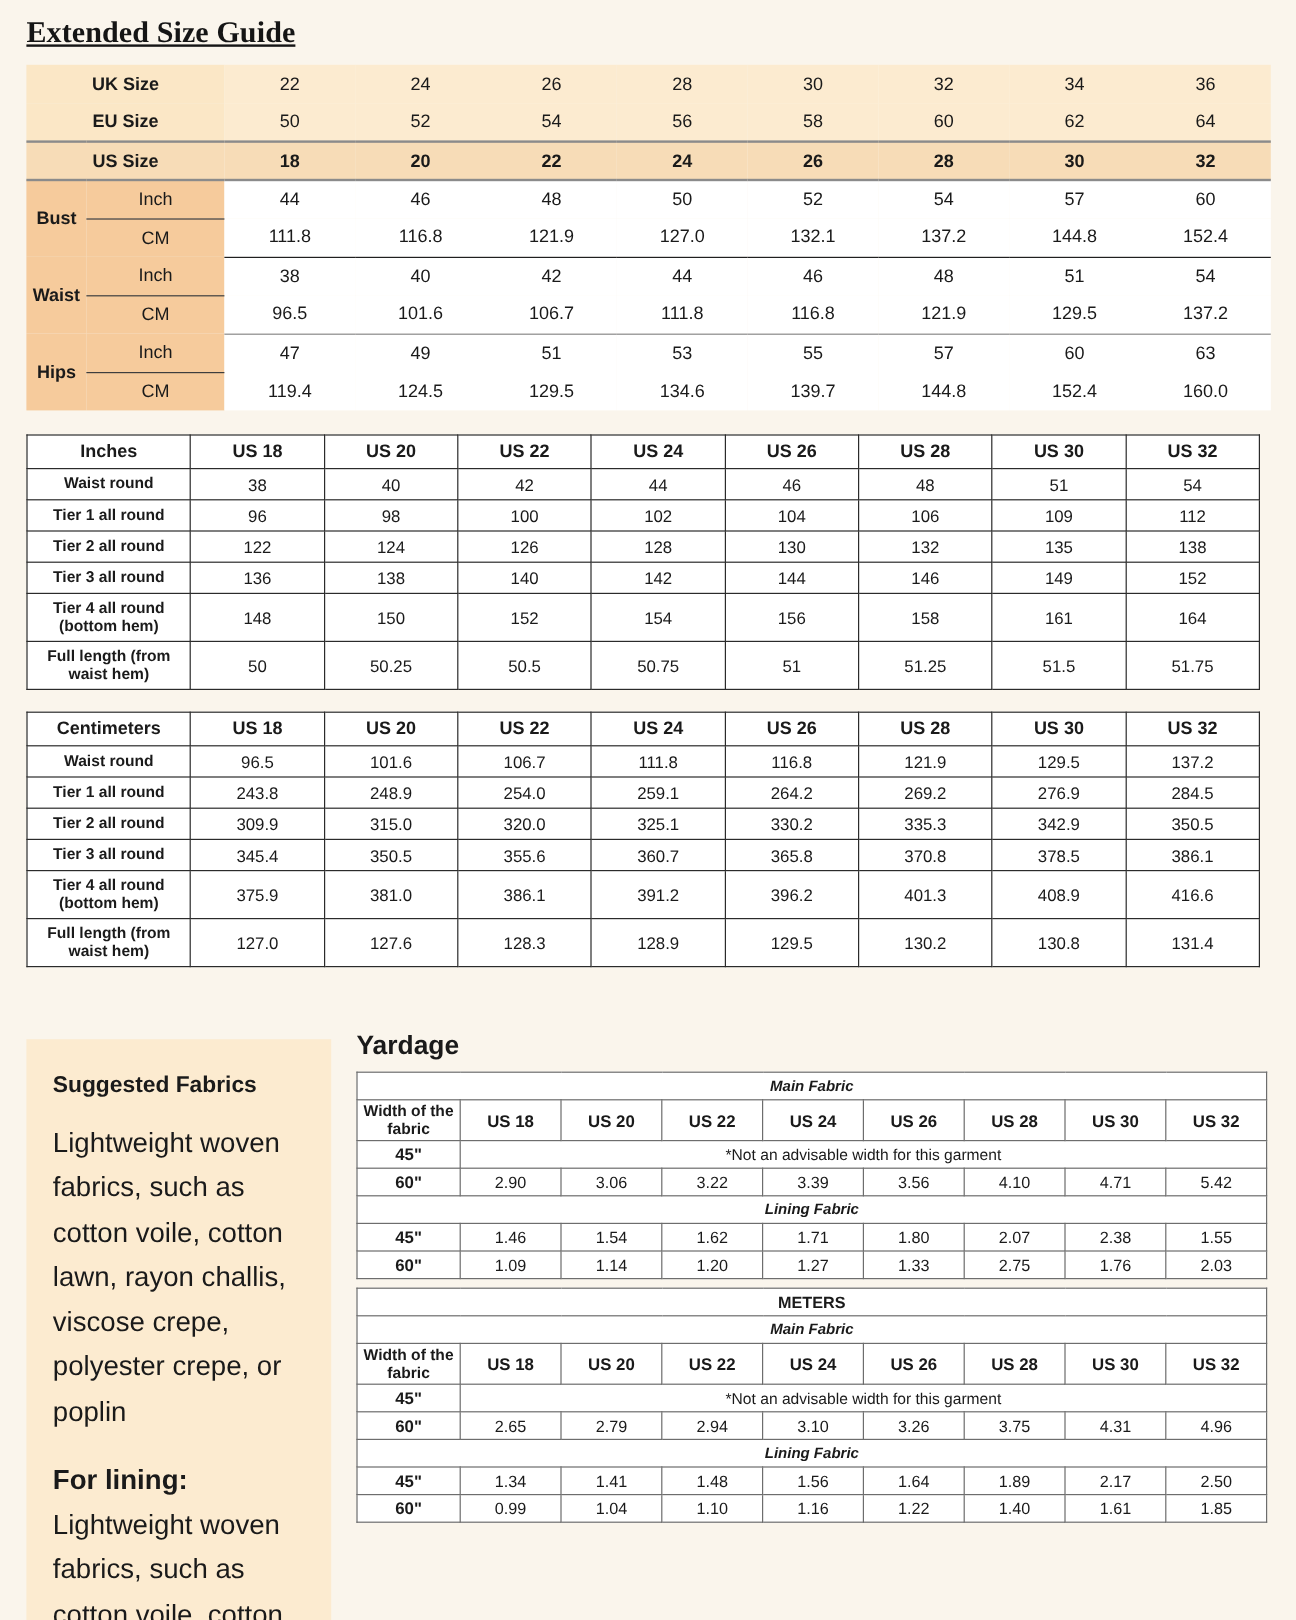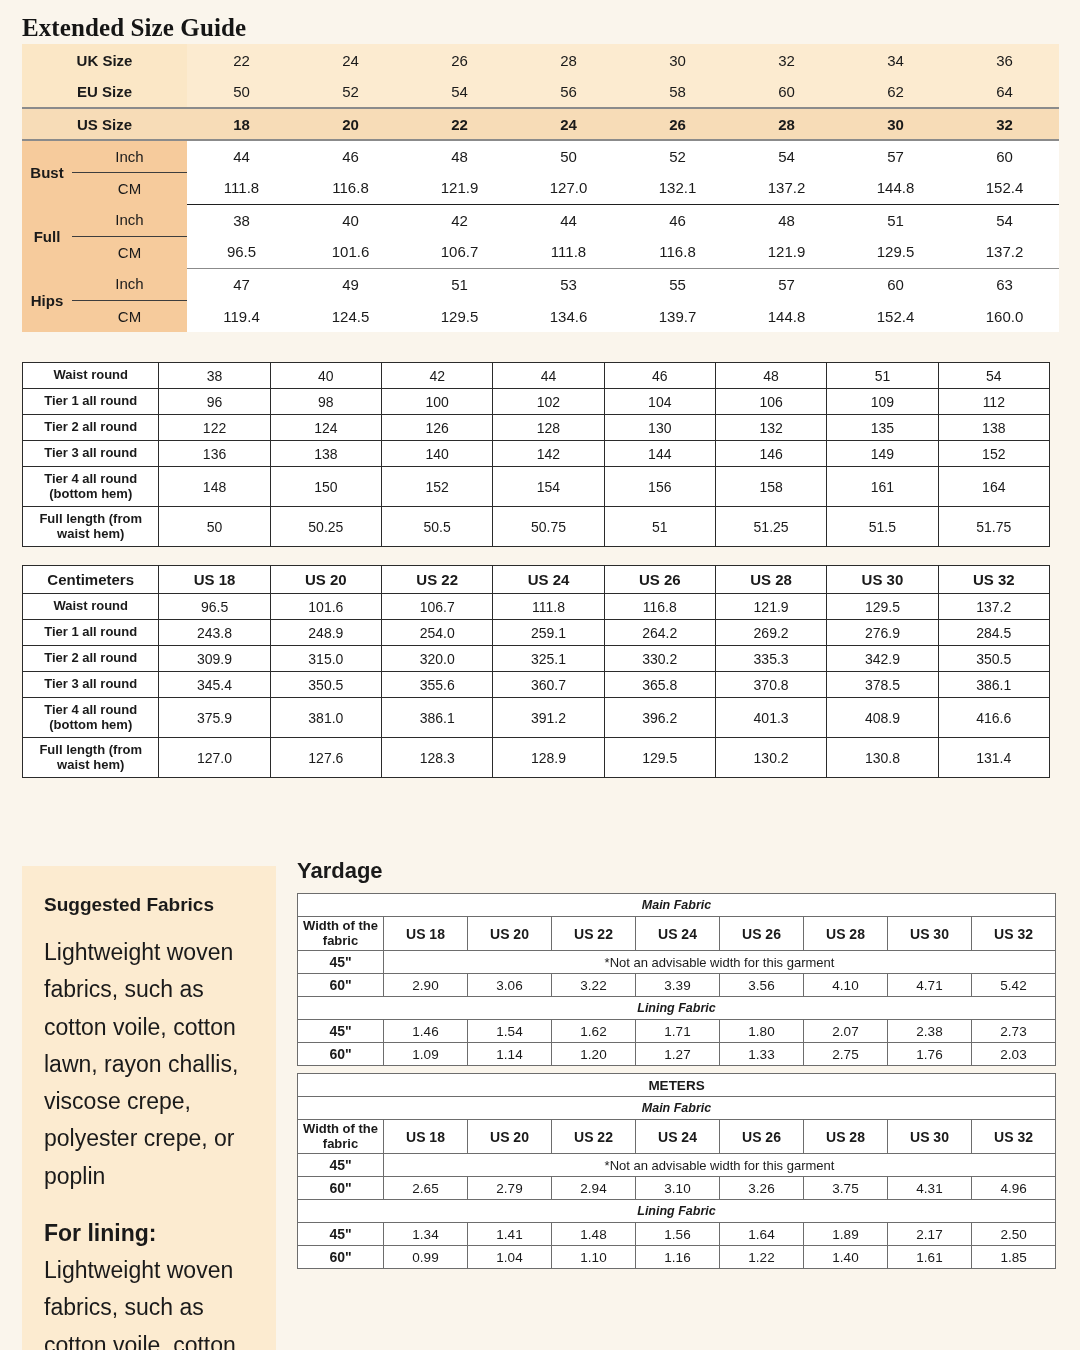--- a/index.html
+++ b/index.html
@@ -21,21 +21,21 @@
     color:#151515;
     letter-spacing:0.1px;
   }
 
   
   table { border-collapse:collapse; }
   td, th { padding:0; font-weight:normal; }
 
   
   #size-guide-wrap { position:absolute; left:22px; top:14px; width:1034px; }
-  #size-guide-title { margin-bottom:2px; }
+  #size-guide-title { margin-bottom:12px;text-decoration:underline; }
   table.sizeguide { width:1034px; table-layout:fixed; }
   table.sizeguide td { text-align:center; font-size:15px; height:32px; vertical-align:middle; }
   .sg-lbl { background:#fbe7c6; font-weight:bold; font-size:16px; }
   .sg-val-light { background:#fcebd0; }
   .sg-us-row td { background:#f7dcb7; font-weight:bold; }
   .sg-us-row { border-top:2px solid #8b8b8b; border-bottom:2px solid #8b8b8b; }
   .sg-grp { background:#f6cb9c; font-weight:bold; font-size:17px; text-align:center; }
   .sg-unit { background:#f6cb9c; font-size:14px; text-align:center; }
   .sg-unit-top { border-bottom:1.3px solid #3d3d3d; }
   .sg-data { background:#ffffff; font-size:15px; }
@@ -145,21 +145,21 @@
         <td class="sg-data">116.8</td>
         <td class="sg-data">121.9</td>
         <td class="sg-data">127.0</td>
         <td class="sg-data">132.1</td>
         <td class="sg-data">137.2</td>
         <td class="sg-data">144.8</td>
         <td class="sg-data">152.4</td>
       </tr>
 
       <tr class="sep-dark">
-        <td class="sg-grp nb" rowspan="2">Full</td>
+        <td class="sg-grp nb" rowspan="2">Waist</td>
         <td class="sg-unit sg-unit-top nb">Inch</td>
         <td class="sg-data">38</td>
         <td class="sg-data">40</td>
         <td class="sg-data">42</td>
         <td class="sg-data">44</td>
         <td class="sg-data">46</td>
         <td class="sg-data">48</td>
         <td class="sg-data">51</td>
         <td class="sg-data">54</td>
       </tr>
@@ -203,20 +203,31 @@
 </div>
 
 <div id="fgm-wrap">
 
   <table class="fgm" style="margin-bottom:18px">
     <colgroup>
         <col style="width:136px">
         <col span="8" style="width:111px">
       </colgroup>
     <tbody>
+      <tr class="hdr">
+        <td>Inches</td>
+        <td>US 18</td>
+        <td>US 20</td>
+        <td>US 22</td>
+        <td>US 24</td>
+        <td>US 26</td>
+        <td>US 28</td>
+        <td>US 30</td>
+        <td>US 32</td>
+      </tr>
       <tr>
         <td class="rowlbl">Waist round</td>
         <td>38</td>
         <td>40</td>
         <td>42</td>
         <td>44</td>
         <td>46</td>
         <td>48</td>
         <td>51</td>
         <td>54</td>
@@ -415,21 +426,21 @@
       </tr>
       <tr>
         <td class="wlbl2">45"</td>
         <td>1.46</td>
         <td>1.54</td>
         <td>1.62</td>
         <td>1.71</td>
         <td>1.80</td>
         <td>2.07</td>
         <td>2.38</td>
-        <td>2.73</td>
+        <td>1.55</td>
       </tr>
       <tr>
         <td class="wlbl2">60"</td>
         <td>1.09</td>
         <td>1.14</td>
         <td>1.20</td>
         <td>1.27</td>
         <td>1.33</td>
         <td>2.75</td>
         <td>1.76</td>

